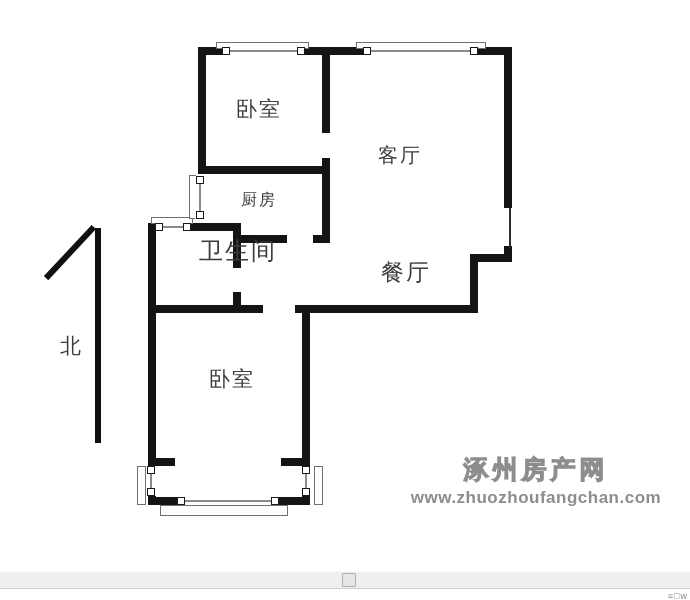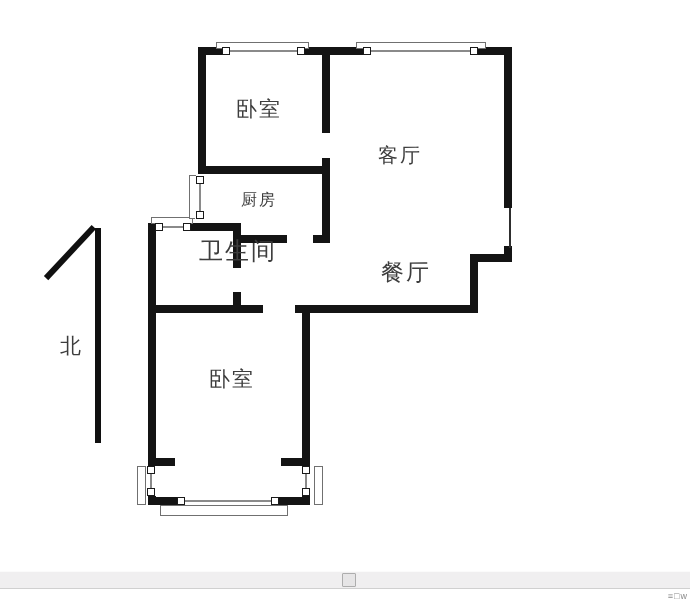--- a/index.html
+++ b/index.html
@@ -105,19 +105,23 @@
     <div class="north-diag"></div>
     <div class="room-label" style="left:60px;top:335px;">北</div>
 
     <div class="room-label" style="left:236px;top:98px;">卧室</div>
     <div class="room-label" style="left:378px;top:144px;font-size:20px;">客厅</div>
     <div class="room-label" style="left:241px;top:191px;font-size:16px;">厨房</div>
     <div class="room-label" style="left:158px;top:238px;font-size:24px;margin-left:41px;">卫生间</div>
     <div class="room-label" style="left:381px;top:260px;font-size:23px;">餐厅</div>
     <div class="room-label" style="left:209px;top:368px;">卧室</div>
 
+    <div class="watermark">
+      <div class="wm-name">涿州房产网</div>
+      <div class="wm-url">www.zhuozhoufangchan.com</div>
+    </div>
   </div>
 
   <div class="hscroll">
     <div class="hthumb"></div>
   </div>
   <div class="corner-glyphs">≡□w</div>
 </div>
 
 </body></html>

